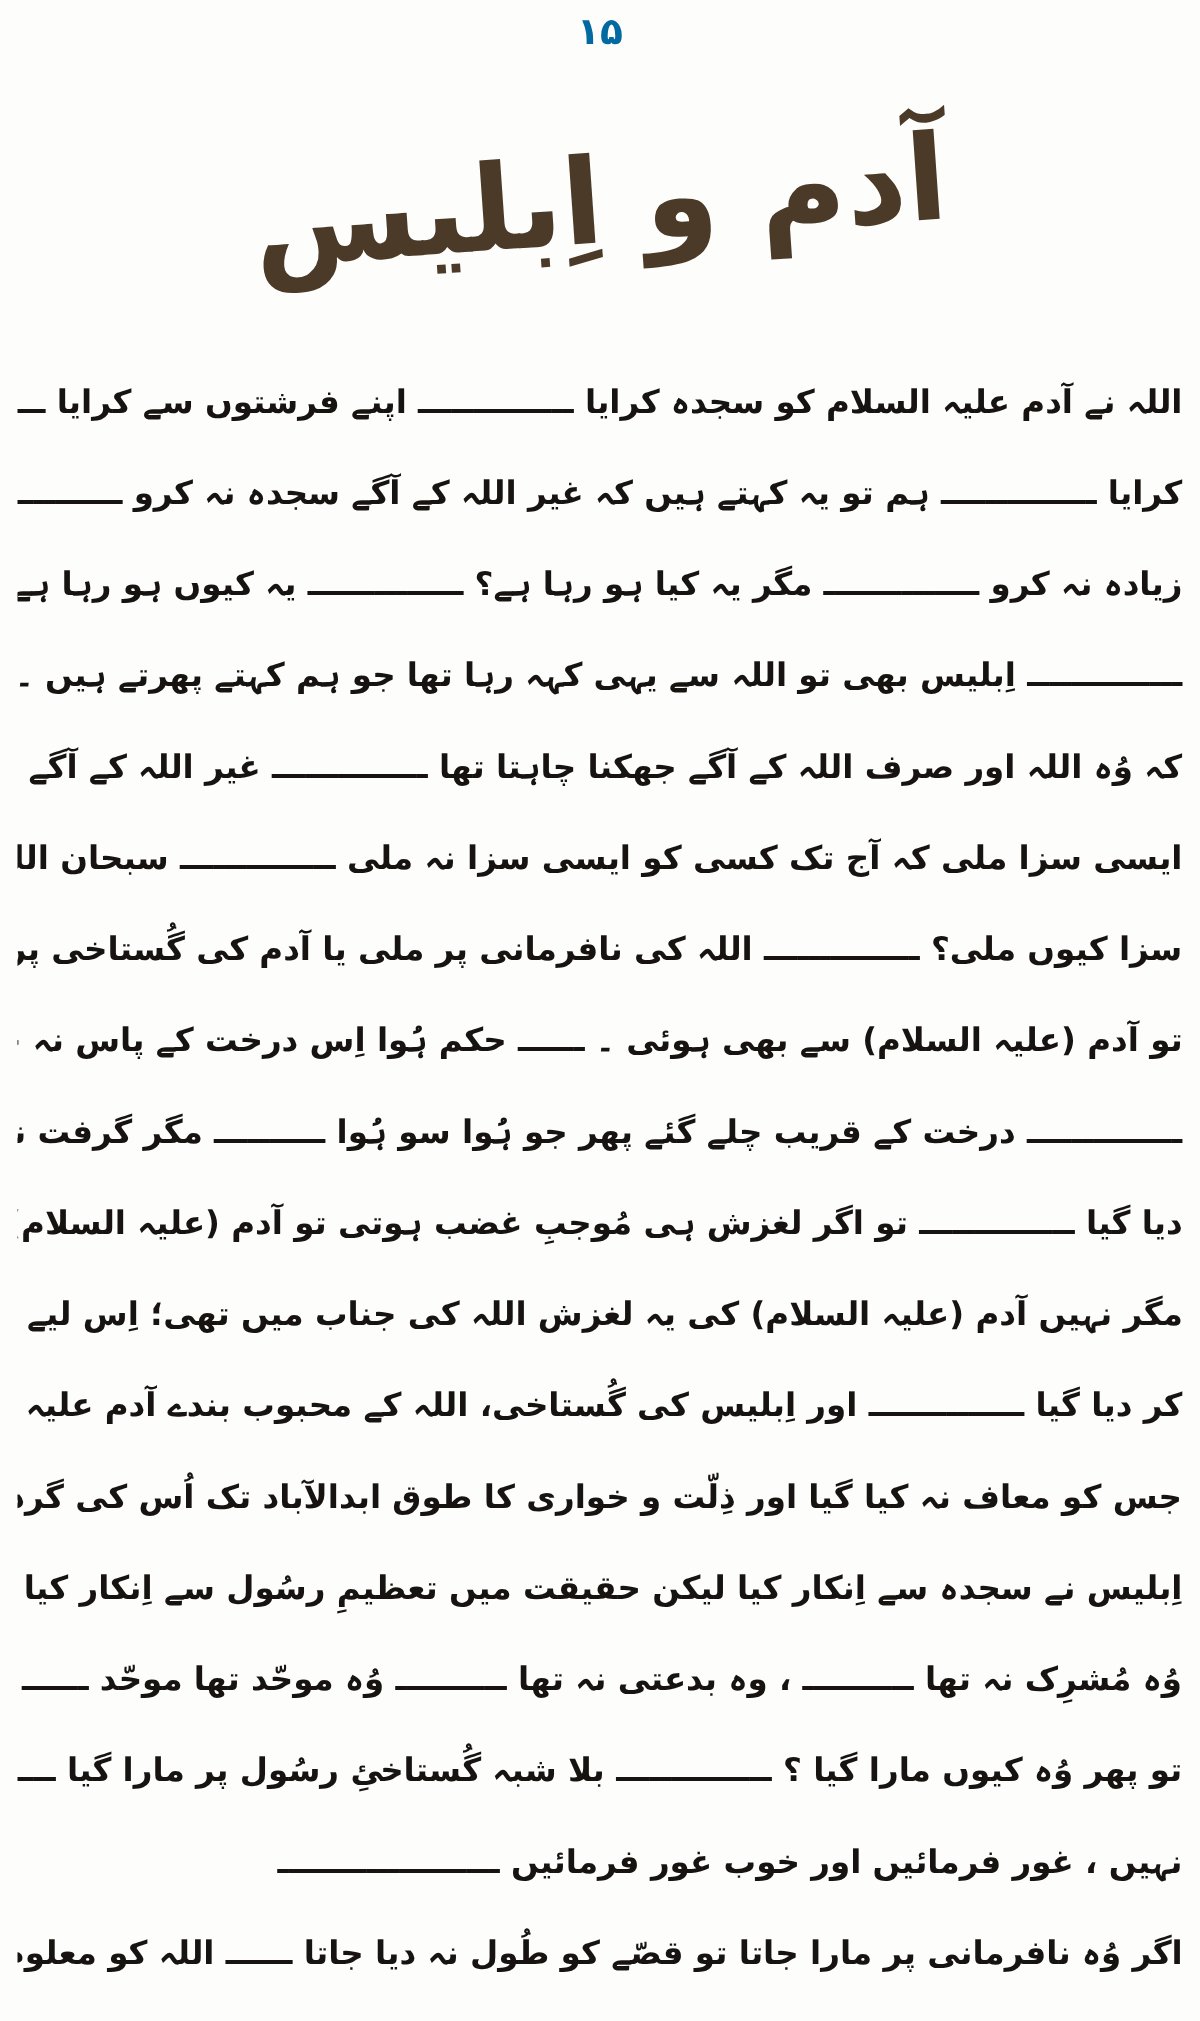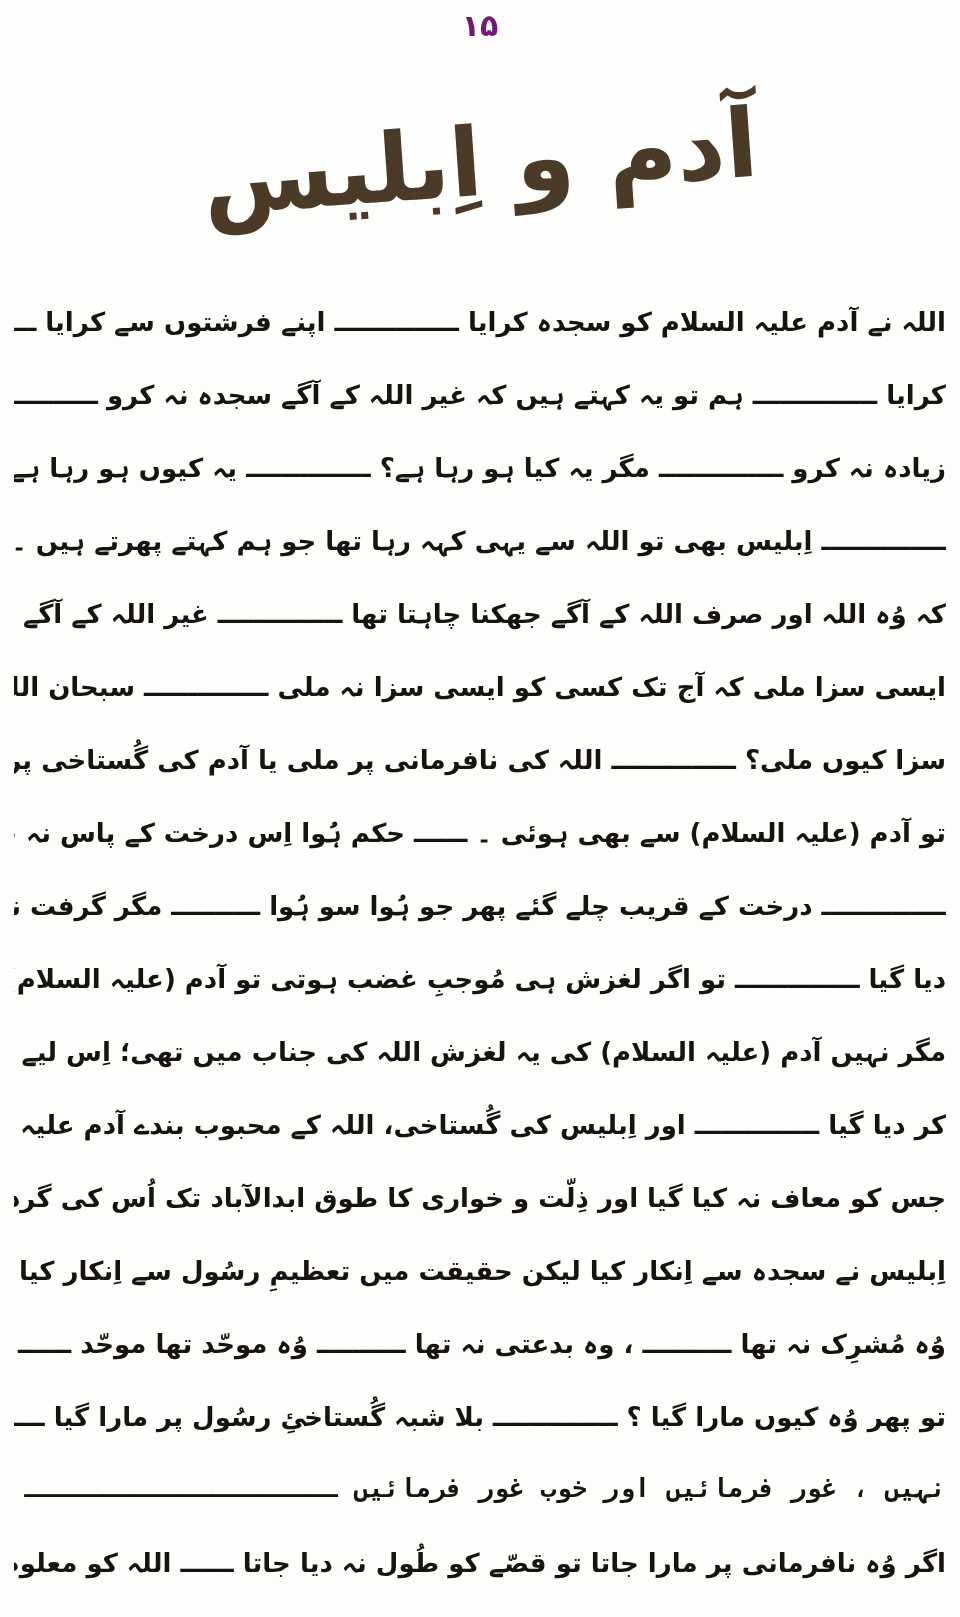--- a/index.html
+++ b/index.html
@@ -33,28 +33,27 @@
     font-size:26px;
     font-weight:bold;
     white-space:nowrap;
     overflow:hidden;
     text-align:justify;
     text-align-last:justify;
   }
   .text-line.right-aligned{
     text-align:center;
     text-align-last:right;
-    font-family:Liberation Mono, monospace;
   }
 </style>
 </head>
 <body>
 
 <div class="page" style="background: rgb(253, 253, 252); color: rgb(23, 19, 16);">
-  <div class="page-number" style="color: #701a75;">۱۵</div>
+  <div class="page-number" style="color: #0369a1;">۱۵</div>
 
   <div class="chapter-title" style="color: rgb(76, 58, 40);">آدم و اِبلیس</div>
 
   <div class="body-text">
       <div class="text-line">اللہ نے آدم علیہ السلام کو سجدہ کرایا ــــــــــــــ اپنے فرشتوں سے کرایا ــــــ اپنے سامنے</div>
       <div class="text-line">کرایا ــــــــــــــ ہم تو یہ کہتے ہیں کہ غیر اللہ کے آگے سجدہ نہ کرو ــــــــــــــ نبی و رسول کی تعظیم حد سے</div>
       <div class="text-line">زیادہ نہ کرو ــــــــــــــ مگر یہ کیا ہو رہا ہے؟ ــــــــــــــ یہ کیوں ہو رہا ہے؟ ۔ ــــــــــــــ عقل جواب دے</div>
       <div class="text-line">ــــــــــــــ اِبلیس بھی تو اللہ سے یہی کہہ رہا تھا جو ہم کہتے پھرتے ہیں ۔ ــــــــــ پھر محض اِس جُرم پر</div>
       <div class="text-line">کہ وُہ اللہ اور صرف اللہ کے آگے جھکنا چاہتا تھا ــــــــــــــ غیر اللہ کے آگے جُھکنے کو اس کا دل نہ چاہتا تھا،</div>
       <div class="text-line">ایسی سزا ملی کہ آج تک کسی کو ایسی سزا نہ ملی ــــــــــــــ سبحان اللہ یہ بھی کوئی جُرم ہے! ــــــــــ پھر یہ</div>

